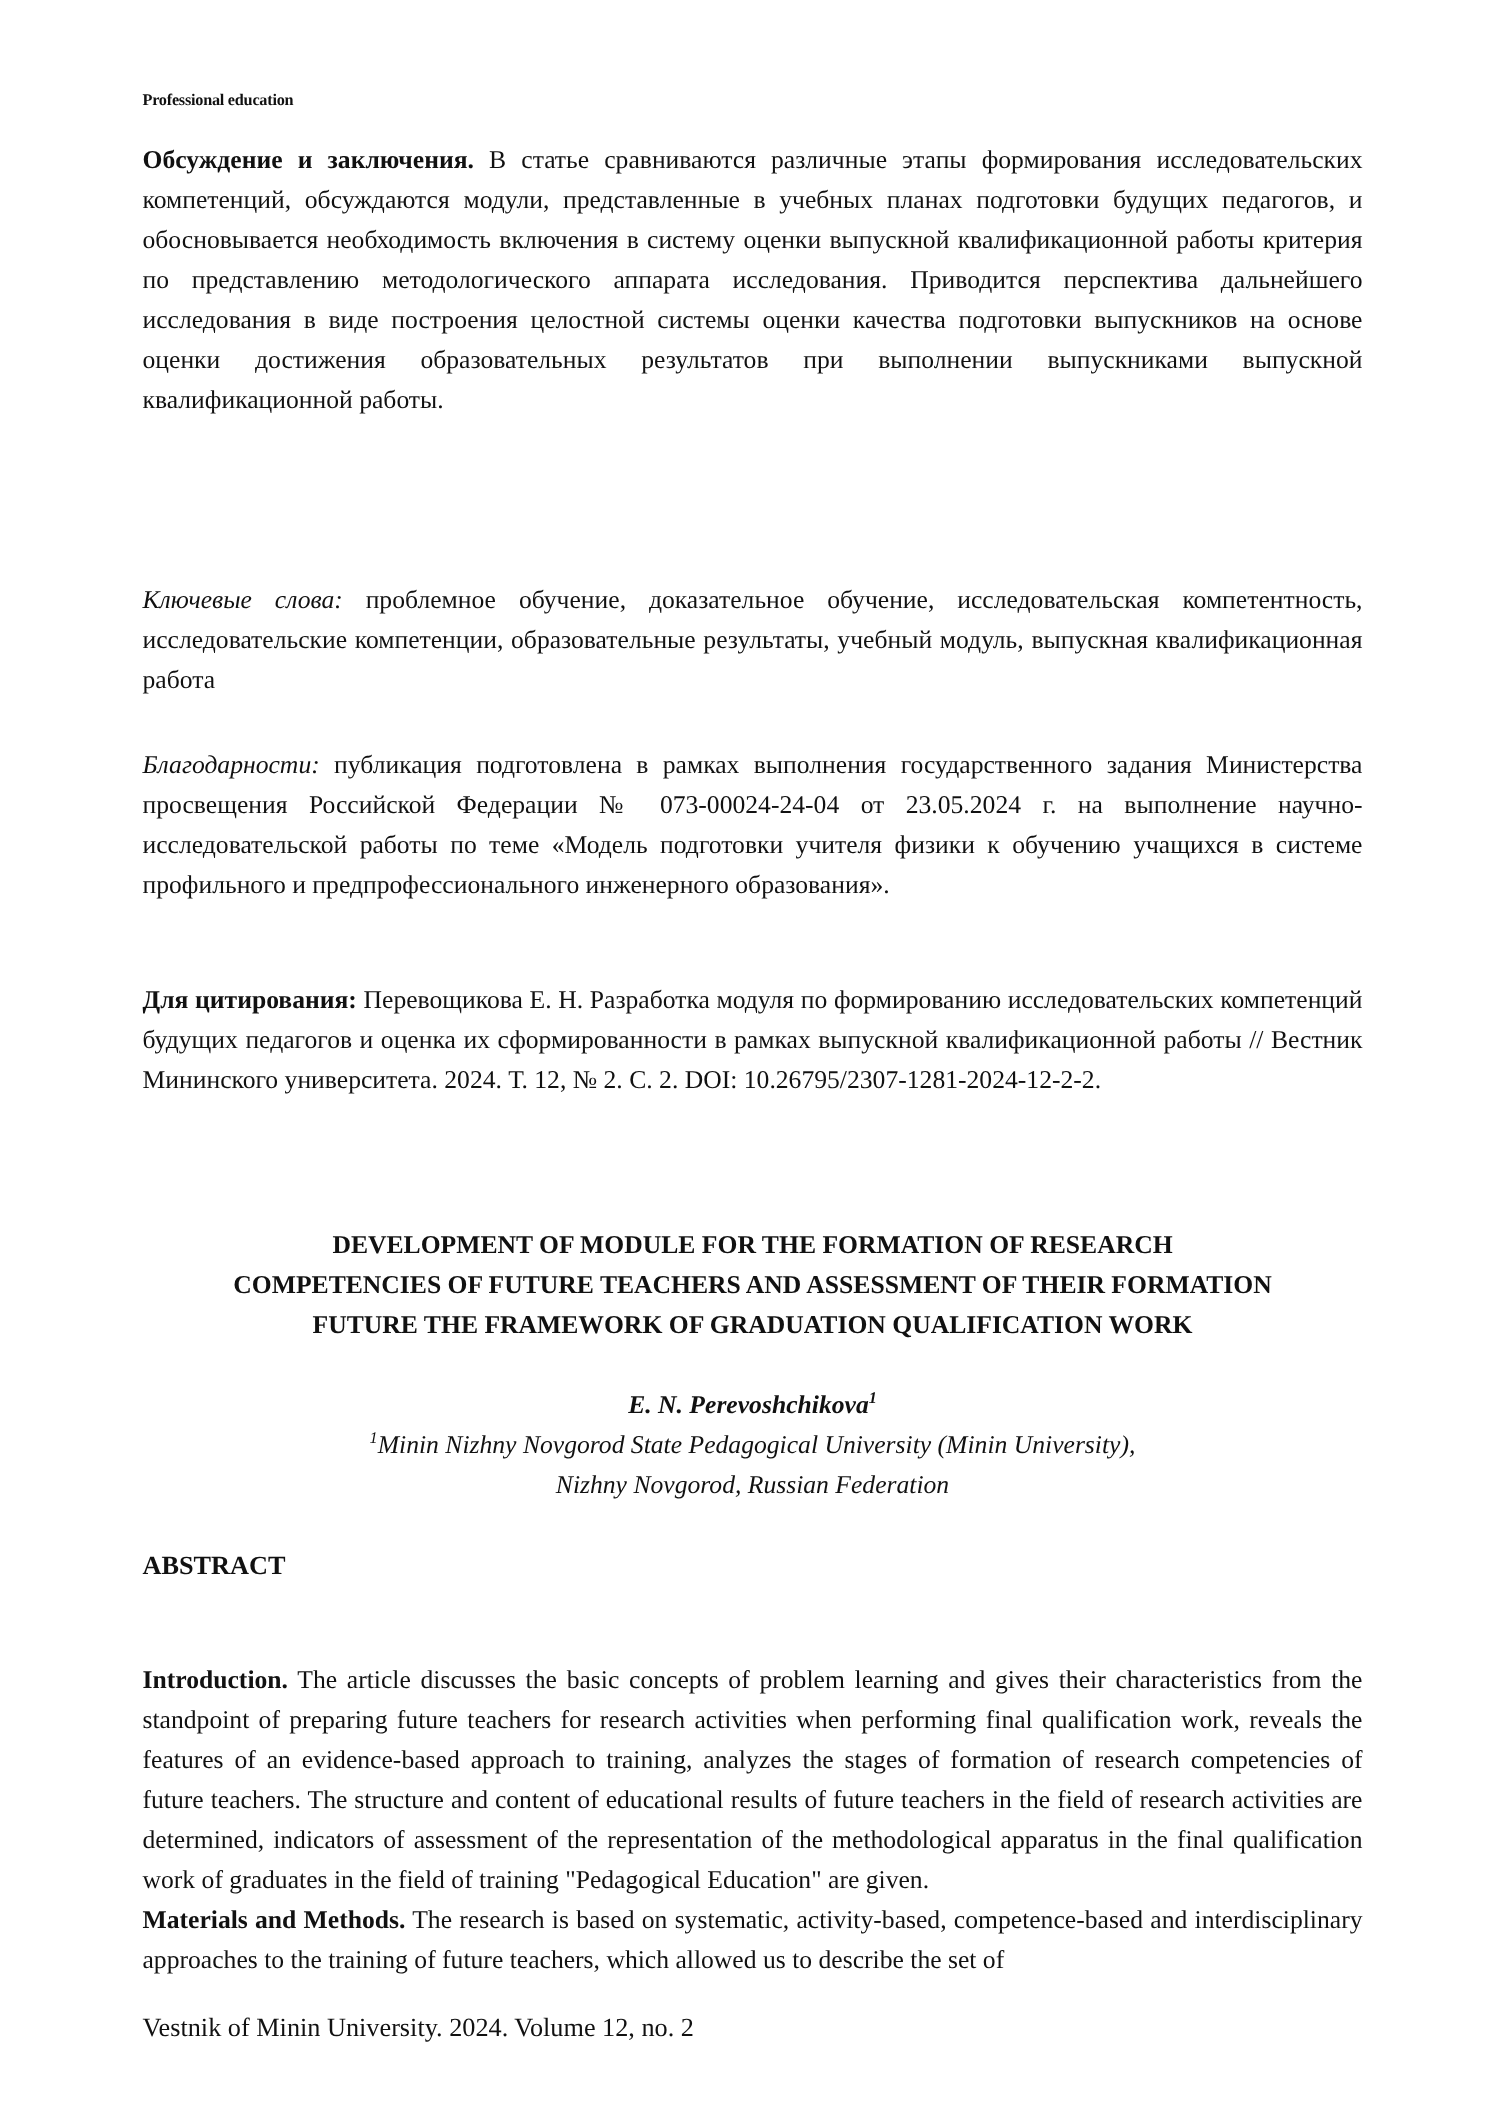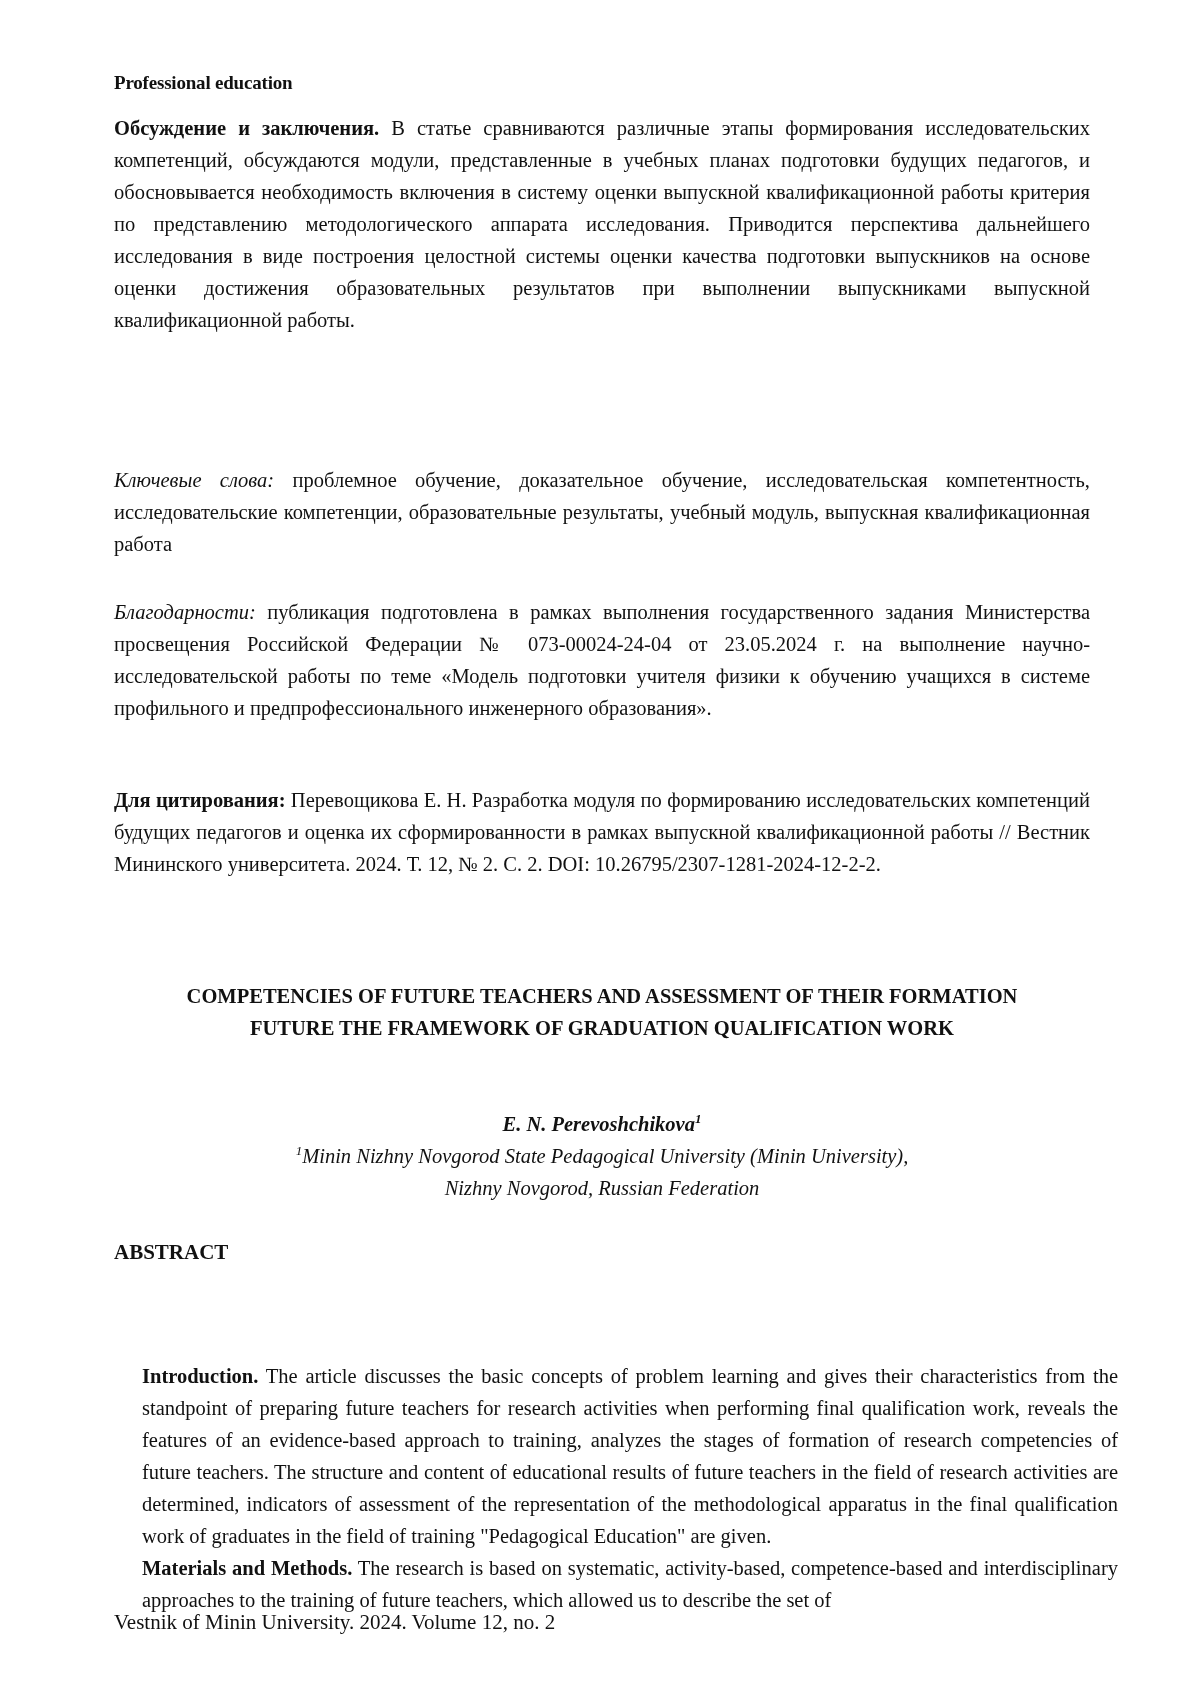--- a/index.html
+++ b/index.html
@@ -2,21 +2,21 @@
 <html><head>
   <meta charset="utf-8">
   <style>
     html, body { margin: 0; padding: 0; background: #ffffff; }
     body {
       width: 1200px; height: 1697px; position: relative; overflow: hidden;
       font-family: "Liberation Serif", serif; color: #111111;
     }
     .running-head {
       position: absolute; left: 114px; top: 72px;
-      font-size: 19px; font-weight: bold; letter-spacing: -0.2px;
+      font-size: 13px; font-weight: bold; letter-spacing: -0.2px;
     }
     .body-text {
       font-size: 20.5px; line-height: 32px; text-align: justify;
       margin: 0;
     }
     .blk { position: absolute; left: 114px; width: 976px; }
     .b { font-weight: bold; }
     .i { font-style: italic; }
     .title {
       position: absolute; left: 114px; width: 976px; top: 980px;
@@ -47,30 +47,31 @@
 
 <div class="blk" style="top:596px;">
   <p class="body-text"><span class="i">Благодарности:</span><span> публикация подготовлена в рамках выполнения государственного задания Министерства просвещения Российской Федерации № 073-00024-24-04 от 23.05.2024 г. на выполнение научно-исследовательской работы по теме «Модель подготовки учителя физики к обучению учащихся в системе профильного и предпрофессионального инженерного образования».</span></p>
 </div>
 
 <div class="blk" style="top:784px;">
   <p class="body-text"><span class="b">Для цитирования:</span><span> Перевощикова Е. Н. Разработка модуля по формированию исследовательских компетенций будущих педагогов и оценка их сформированности в рамках выпускной квалификационной работы // Вестник Мининского университета. 2024. Т. 12, № 2. С. 2. DOI: 10.26795/2307-1281-2024-12-2-2.</span></p>
 </div>
 
 <div class="title">
+  <div>DEVELOPMENT OF MODULE FOR THE FORMATION OF RESEARCH</div>
   <div>COMPETENCIES OF FUTURE TEACHERS AND ASSESSMENT OF THEIR FORMATION</div>
   <div>FUTURE THE FRAMEWORK OF GRADUATION QUALIFICATION WORK</div>
 </div>
 
 <div class="author">
   <div><span class="name">E. N. Perevoshchikova</span><sup class="name">1</sup></div>
   <div class="aff"><sup>1</sup><span>Minin Nizhny Novgorod State Pedagogical University (Minin University),</span></div>
   <div class="aff">Nizhny Novgorod, Russian Federation</div>
 </div>
 
 <div class="abstract-head">ABSTRACT</div>
 
-<div class="blk" style="top:1360px;margin-left:28px;">
+<div class="blk" style="top:1328px;">
   <p class="body-text"><span class="b">Introduction.</span><span> The article discusses the basic concepts of problem learning and gives their characteristics from the standpoint of preparing future teachers for research activities when performing final qualification work, reveals the features of an evidence-based approach to training, analyzes the stages of formation of research competencies of future teachers. The structure and content of educational results of future teachers in the field of research activities are determined, indicators of assessment of the representation of the methodological apparatus in the final qualification work of graduates in the field of training "Pedagogical Education" are given.</span></p>
   <p class="body-text"><span class="b">Materials and Methods.</span><span> The research is based on systematic, activity-based, competence-based and interdisciplinary approaches to the training of future teachers, which allowed us to describe the set of</span></p>
 </div>
 
 <div class="running-foot">Vestnik of Minin University. 2024. Volume 12, no. 2</div>
 
 </body></html>

